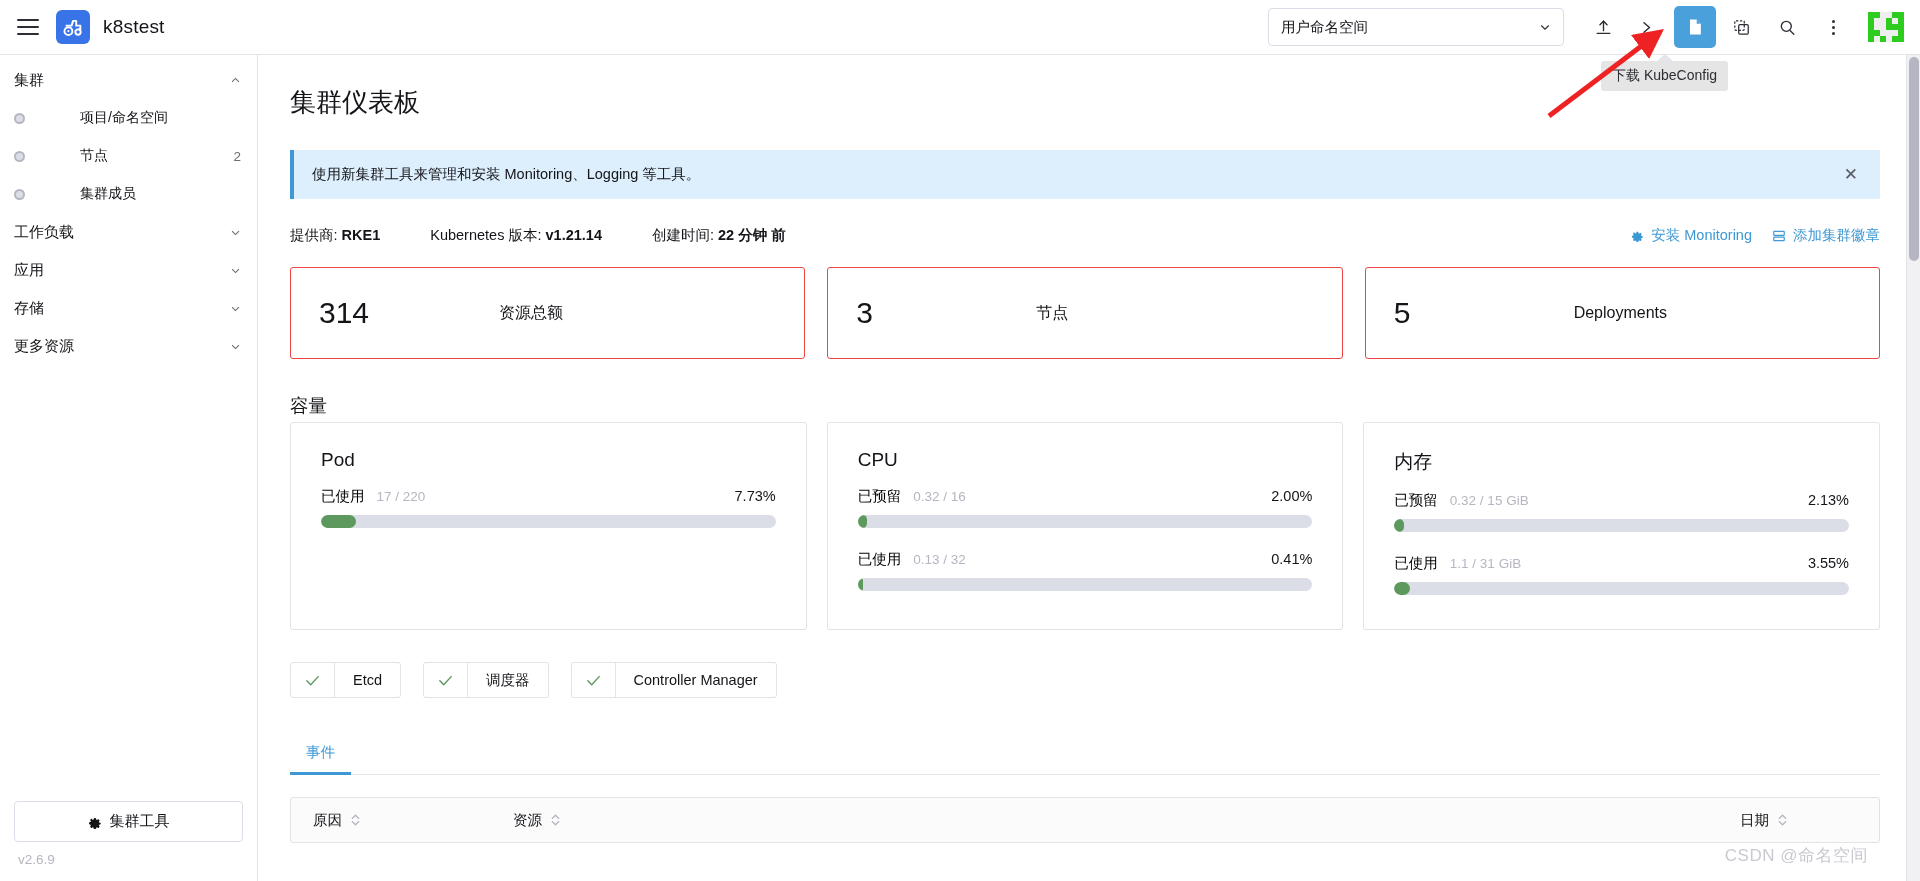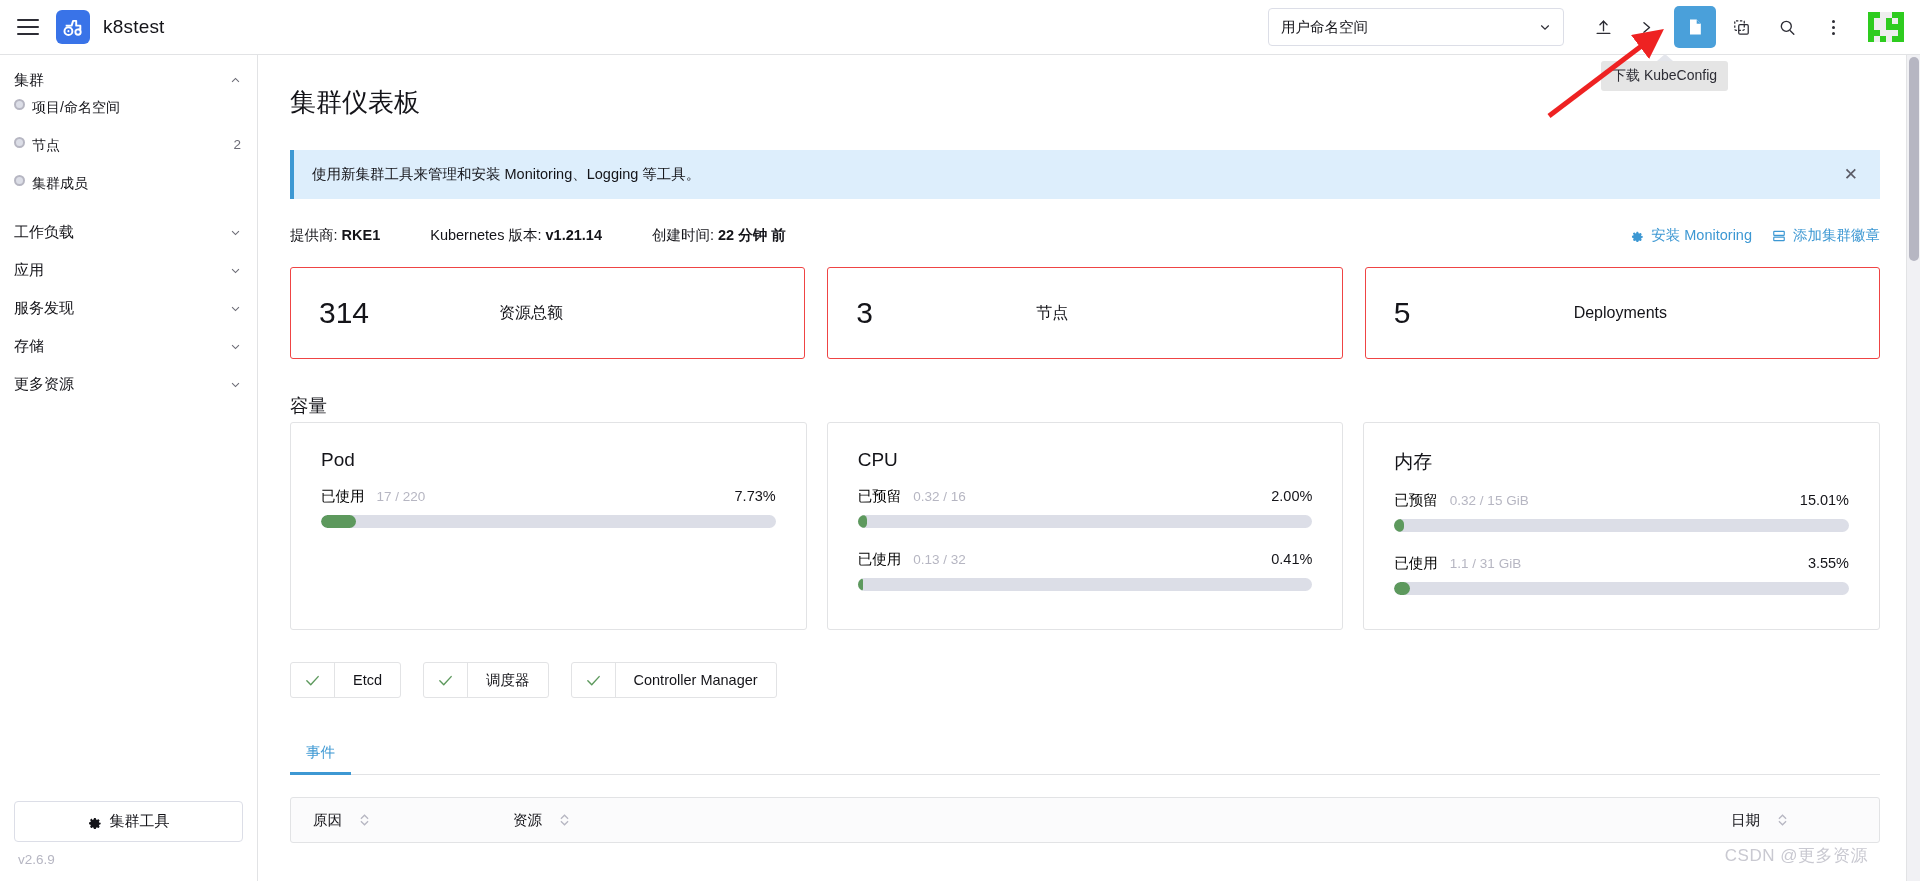--- a/index.html
+++ b/index.html
@@ -75,22 +75,22 @@
     display: flex; flex-direction: column; background: #fff; padding-top: 6px;
   }
   .side-scroll { flex: 1; overflow: hidden; }
   .nav-group {
     height: 38px; display: flex; align-items: center; padding: 0 16px 0 14px;
     font-size: 15px; color: #141419; cursor: pointer;
   }
   .nav-group .lbl { flex: 1; }
   .nav-caret { width: 11px; height: 11px; color: #6c6c76; }
   .nav-item {
-    height: 38px; display: flex; align-items: flex-start; padding: 0 16px 0 14px;
-    font-size: 14px; color: #141419; cursor: pointer;
+    height: 38px; display: flex; align-items: center; padding: 0 16px 0 14px;
+    font-size: 14px; color: #141419; cursor: pointer; gap: 48px;
   }
   .nav-dot {
     width: 11px; height: 11px; border-radius: 50%; margin-right: 7px;
     border: 2px solid #b6b6c2; background: #dcdee7; flex: none;
   }
   .nav-item .lbl { flex: 1; }
   .nav-count { font-size: 13.5px; color: #6c6c76; }
   .side-footer { padding: 12px 14px 10px; }
   .cluster-tools-btn {
     width: 100%; height: 41px; border: 1px solid #dcdee7; border-radius: 4px;
@@ -161,21 +161,21 @@
 
   .tabs { border-bottom: 1px solid #e2e3e5; display: flex; }
   .tab {
     padding: 11px 16px 10px; font-size: 14.5px; color: #3d98d3;
     border-bottom: 3px solid transparent; cursor: pointer; margin-bottom: -1px;
   }
   .tab.active { border-bottom-color: #3d98d3; }
 
   .table-wrap { margin-top: 22px; border: 1px solid #e2e3e5; border-radius: 3px; background: #fbfbfc; }
   .thead { display: flex; align-items: center; height: 44px; padding: 0 22px; }
-  .th { display: flex; align-items: center; gap: 18px; font-size: 14.5px; color: #141419; }
+  .th { display: flex; align-items: center; gap: 9px; font-size: 14.5px; color: #141419; }
   .th.reason { width: 200px; }
   .th.resource { flex: 1; }
   .th.date { margin-left: auto; padding-right: 70px; }
   .sorter { display: flex; flex-direction: column; line-height: 0; color: #b6b6c2; }
   .sorter svg { display: block; }
 
   .watermark {
     position: absolute; right: 52px; bottom: 14px;
     font-size: 17px; color: #c9c9d1; letter-spacing: .5px; pointer-events: none;
     font-family: "Liberation Sans", sans-serif;
@@ -352,26 +352,20 @@
               <path d="M3 6 L8 11 L13 6"></path>
             </svg>
         </div>
         <div class="nav-group">
           <span class="lbl">应用</span>
           <svg class="nav-caret" viewBox="0 0 16 16" fill="none" stroke="currentColor" stroke-width="1.6">
               <path d="M3 6 L8 11 L13 6"></path>
             </svg>
         </div>
         <div class="nav-group">
-          <span class="lbl">服务发现</span>
-          <svg class="nav-caret" viewBox="0 0 16 16" fill="none" stroke="currentColor" stroke-width="1.6">
-              <path d="M3 6 L8 11 L13 6"></path>
-            </svg>
-        </div>
-        <div class="nav-group">
           <span class="lbl">存储</span>
           <svg class="nav-caret" viewBox="0 0 16 16" fill="none" stroke="currentColor" stroke-width="1.6">
               <path d="M3 6 L8 11 L13 6"></path>
             </svg>
         </div>
         <div class="nav-group">
           <span class="lbl">更多资源</span>
           <svg class="nav-caret" viewBox="0 0 16 16" fill="none" stroke="currentColor" stroke-width="1.6">
               <path d="M3 6 L8 11 L13 6"></path>
             </svg>
@@ -485,21 +479,21 @@
             </div>
           </div>
         </div>
 
         <div class="cap-card">
           <div class="cap-title">内存</div>
           <div class="meter">
             <div class="meter-head">
               <span class="meter-name">已预留</span>
               <span class="meter-sub">0.32 / 15 GiB</span>
-              <span class="meter-pct">15.01%</span>
+              <span class="meter-pct">2.13%</span>
             </div>
             <div class="bar">
               <div class="bar-fill" style="width: 2.13%;"></div>
             </div>
           </div>
           <div class="meter">
             <div class="meter-head">
               <span class="meter-name">已使用</span>
               <span class="meter-sub">1.1 / 31 GiB</span>
               <span class="meter-pct">3.55%</span>
@@ -573,20 +567,20 @@
                   <path d="M1 5 L5 1 L9 5"></path>
                 </svg>
               <svg width="9" height="6" viewBox="0 0 10 6" fill="none" stroke="currentColor" stroke-width="1.4">
                   <path d="M1 1 L5 5 L9 1"></path>
                 </svg>
             </span>
           </div>
         </div>
       </div>
 
-      <div class="watermark">CSDN @更多资源</div>
+      <div class="watermark">CSDN @命名空间</div>
     </div>
 
     <div class="scrollbar">
       <div class="thumb"></div>
     </div>
   </div>
 </div>
 
 </body></html>

